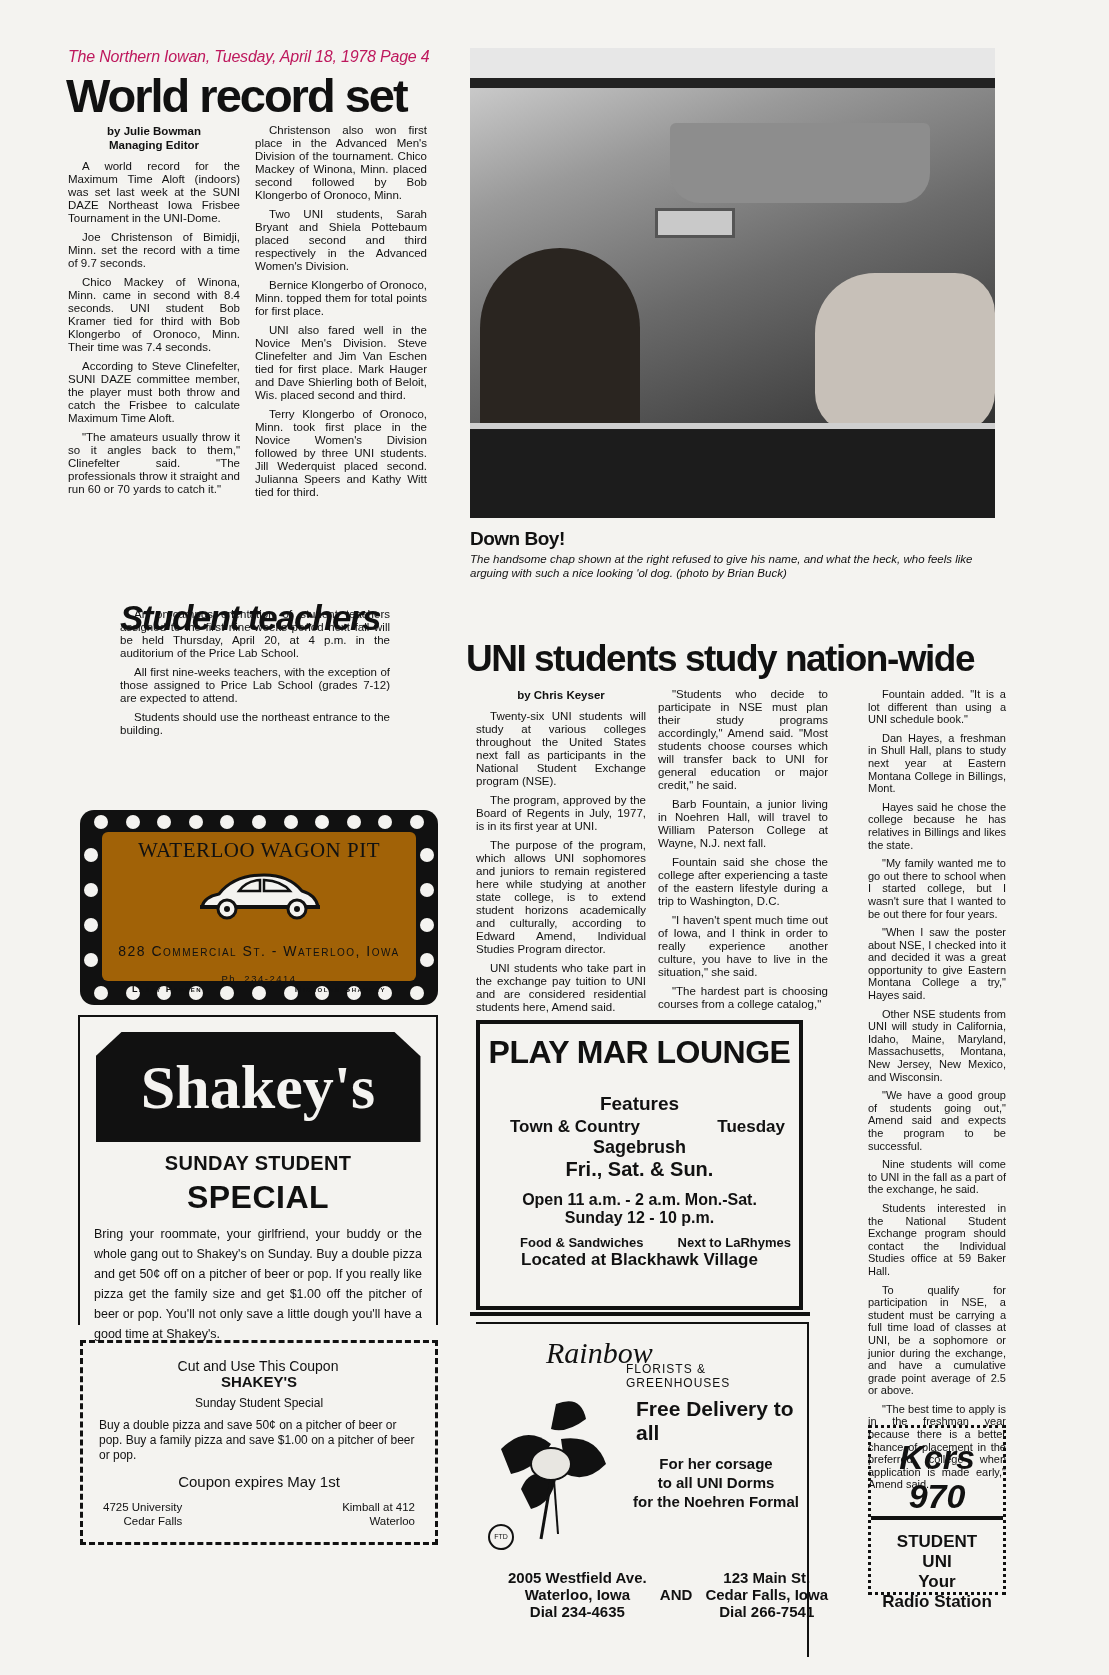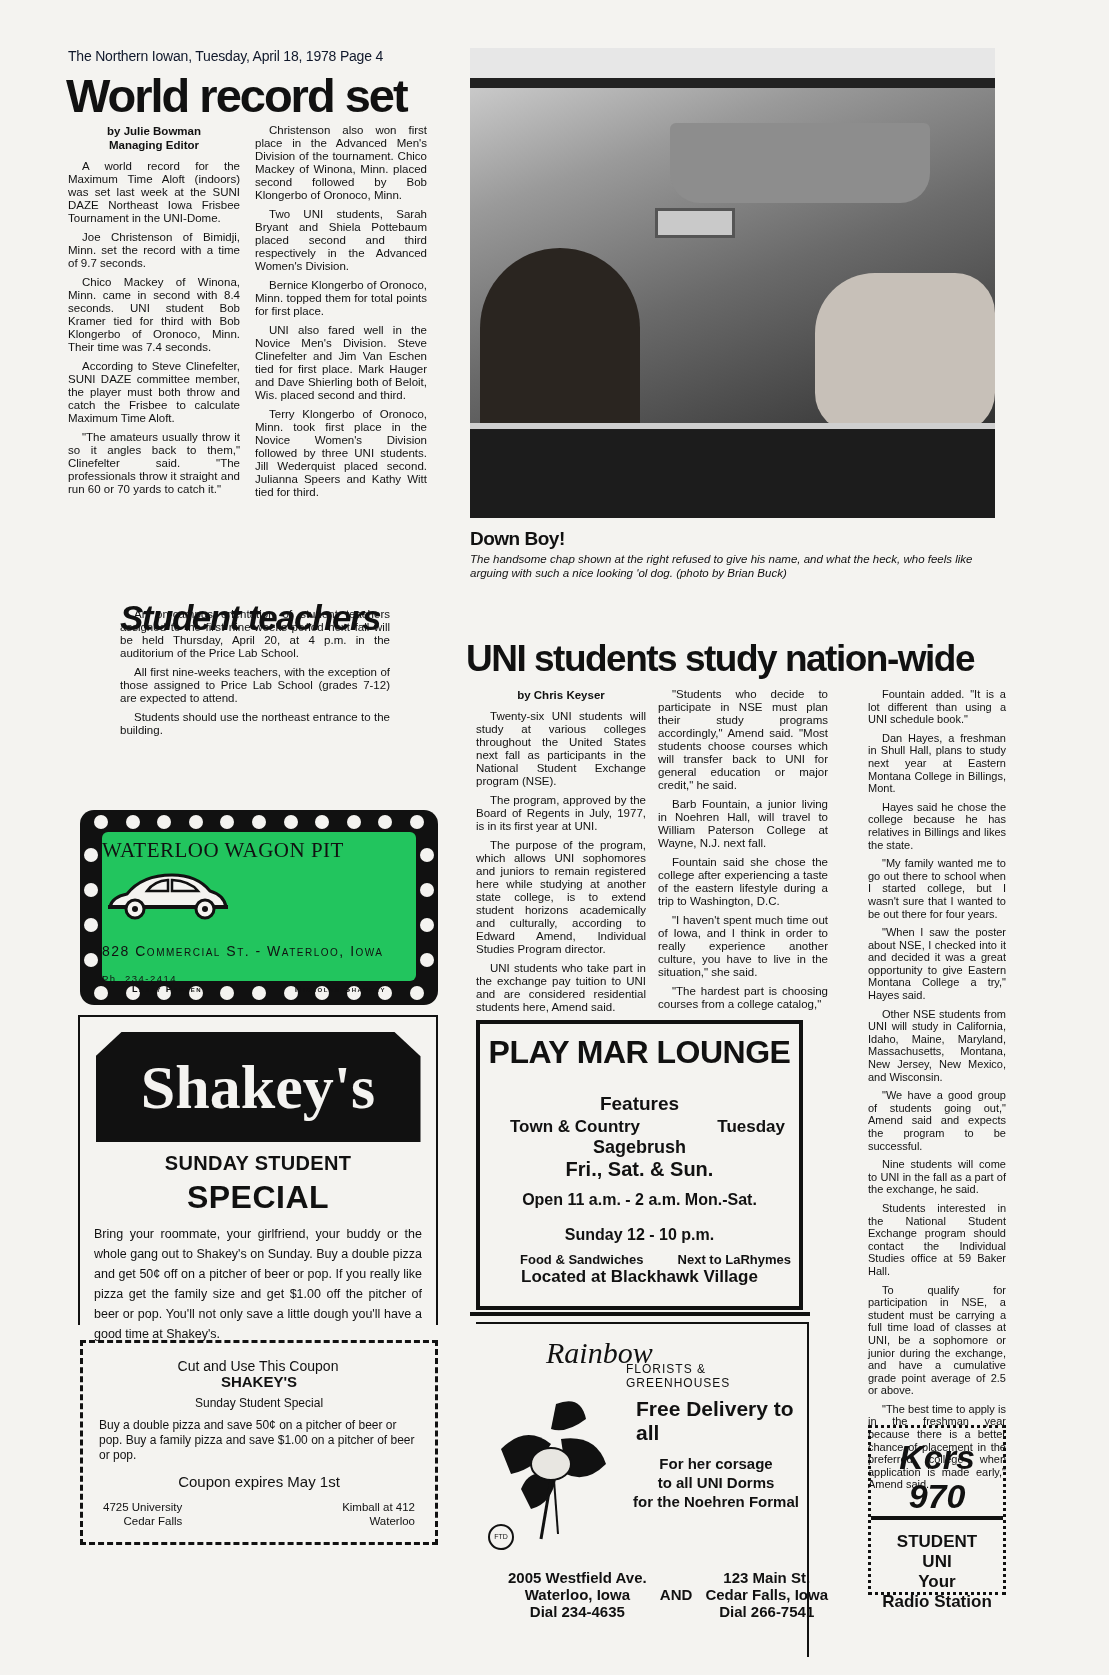--- a/index.html
+++ b/index.html
@@ -1,36 +1,36 @@
 <!DOCTYPE html>
 <html><head>
 <meta charset="utf-8">
 <style>
   * { box-sizing: border-box; margin: 0; padding: 0; }
   body { width: 1109px; height: 1675px; background: #f4f3f0; position: relative; overflow: hidden; font-family: "Liberation Sans", sans-serif; color: #111; }
   .abs { position: absolute; }
-  .folio { left: 68px; top: 48px; font-size: 14px; color: #0f172a; letter-spacing: -0.2px; }
+  .folio { left: 68px; top: 48px; font-size: 16px; color: #be185d; letter-spacing: -0.2px; font-style: italic; }
   .hl1 { left: 66px; top: 72px; font-size: 47px; font-weight: bold; letter-spacing: -2px; line-height: 1; }
   .col { font-size: 11.5px; line-height: 13px; text-align: justify; }
   .col p { text-indent: 14px; margin-bottom: 6px; }
   .byline { text-align: center; font-weight: bold; font-size: 11.5px; line-height: 14px; margin-bottom: 8px; }
   .photo { left: 470px; top: 48px; width: 525px; height: 470px; background: linear-gradient(160deg,#d8d8d8 0%,#9a9a9a 25%,#6a6a6a 50%,#3a3a3a 80%,#1a1a1a 100%); overflow: hidden; }
   .photo .roof { position:absolute; left:0; top:0; width:100%; height:40px; background:#e7e7e7; border-bottom: 10px solid #222; }
   .photo .visor { position:absolute; left:200px; top:75px; width:260px; height:80px; background:#8d8d8d; border-radius: 6px 6px 30px 30px; }
   .photo .mirror { position:absolute; left:185px; top:160px; width:80px; height:30px; background:#c9c9c9; border:3px solid #555; }
   .photo .hair { position:absolute; left:10px; top:200px; width:160px; height:270px; background:#2a2520; border-radius: 80px 80px 0 0; }
   .photo .dog { position:absolute; left:345px; top:225px; width:180px; height:160px; background:#c7c0b8; border-radius: 60px 40px 40px 40px; }
   .photo .door { position:absolute; left:0; bottom:0; width:100%; height:95px; background:#1c1c1c; border-top: 6px solid #cfcfcf; }
   .cap-title { left: 470px; top: 528px; font-size: 19px; font-weight: bold; letter-spacing: -0.5px; }
   .cap-text { left: 470px; top: 552px; width: 525px; font-size: 11.5px; font-style: italic; line-height: 14px; }
   .hl2 { left: 120px; top: 560px; font-size: 35px; font-weight: bold; font-style: italic; letter-spacing: -1.5px; margin-top: 38px; }
   .hl3 { left: 466px; top: 638px; font-size: 37px; font-weight: bold; letter-spacing: -1.5px; }
   
   .wagon { left: 80px; top: 810px; width: 358px; height: 195px; background: #111; border-radius: 14px; }
-  .wagon .inner { position:absolute; left: 22px; top: 22px; right: 22px; bottom: 24px; background: #22c55e; border-radius: 6px; }
+  .wagon .inner { position:absolute; left: 22px; top: 22px; right: 22px; bottom: 24px; background: #a16207; border-radius: 6px; text-align:center; }
   .dots-top, .dots-bot { position:absolute; left: 14px; right: 14px; display:flex; justify-content: space-between; }
   .dots-top { top: 5px; } .dots-bot { bottom: 5px; }
   .dots-l, .dots-r { position:absolute; top: 28px; bottom: 28px; display:flex; flex-direction: column; justify-content: space-around; }
   .dots-l { left: 4px; } .dots-r { right: 4px; }
   .dot { width: 14px; height: 14px; border-radius: 50%; background: #f4f3f0; }
   .wagon .name { font-family: "Liberation Serif", serif; font-size: 21px; letter-spacing: 0.5px; margin-top: 6px; }
   .wagon .addr { font-size: 14px; letter-spacing: 1.5px; font-variant: small-caps; margin-top: 18px; }
   .wagon .ph { font-size: 9.5px; letter-spacing: 1.5px; margin-top: 14px; }
   .wagon .owners { display:flex; justify-content: space-between; padding: 0 30px; font-size: 9px; letter-spacing: 1.5px; font-variant: small-caps; font-weight:bold; }
   
@@ -230,21 +230,21 @@
 <div class="abs playmar">
   <div class="t">PLAY MAR LOUNGE</div>
   <div class="f">Features</div>
   <div class="row">
     <span>Town &amp; Country</span>
     <span>Tuesday</span>
   </div>
   <div class="sg">Sagebrush</div>
   <div class="days">Fri., Sat. &amp; Sun.</div>
   <div class="hrs">Open 11 a.m. - 2 a.m. Mon.-Sat.</div>
-  <div class="hrs" style="margin-top:17px;">Sunday 12 - 10 p.m.</div>
+  <div class="hrs" style="margin-top:0;">Sunday 12 - 10 p.m.</div>
   <div class="row2">
     <span>Food &amp; Sandwiches</span>
     <span>Next to LaRhymes</span>
   </div>
   <div class="loc">Located at Blackhawk Village</div>
 </div>
 <div class="abs stripe"></div>
 
 <div class="abs rainbow">
   <div class="logo">Rainbow</div>

